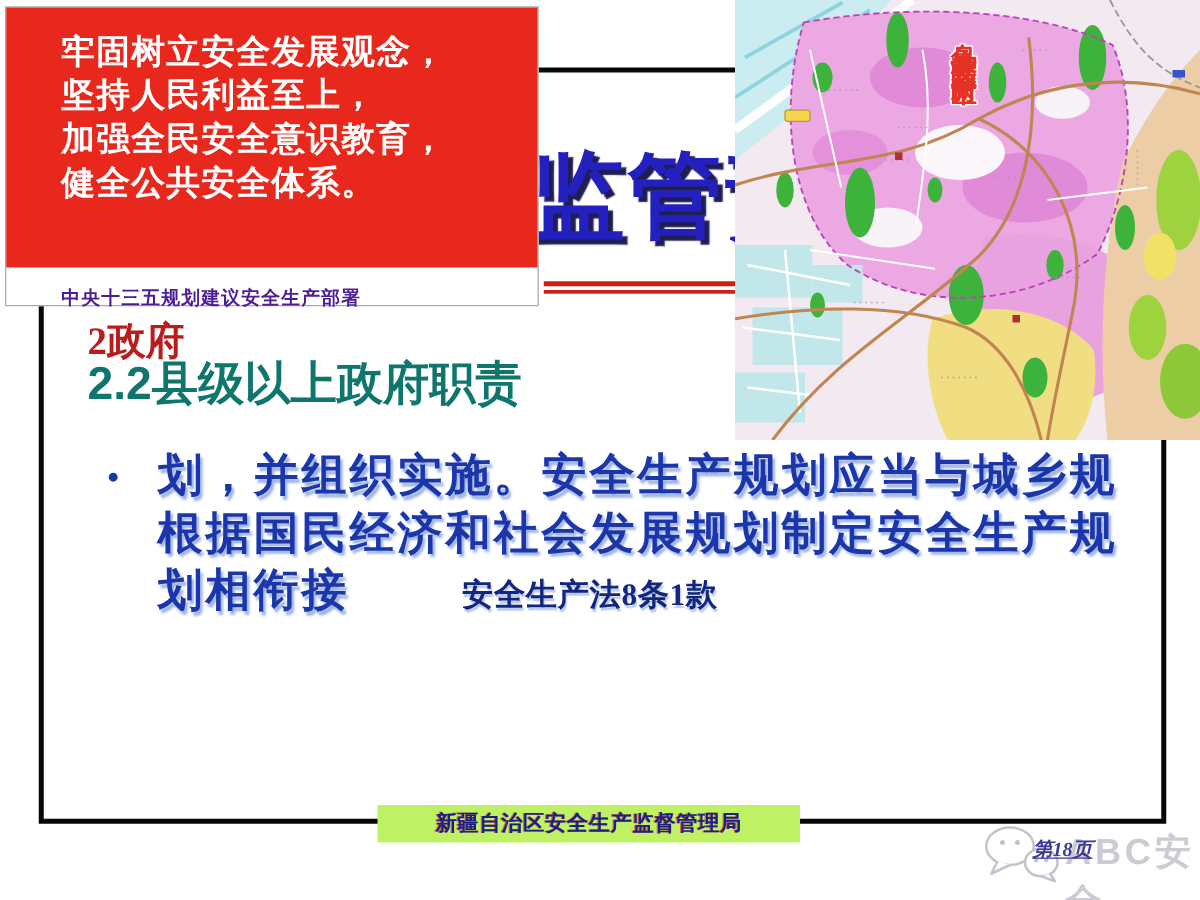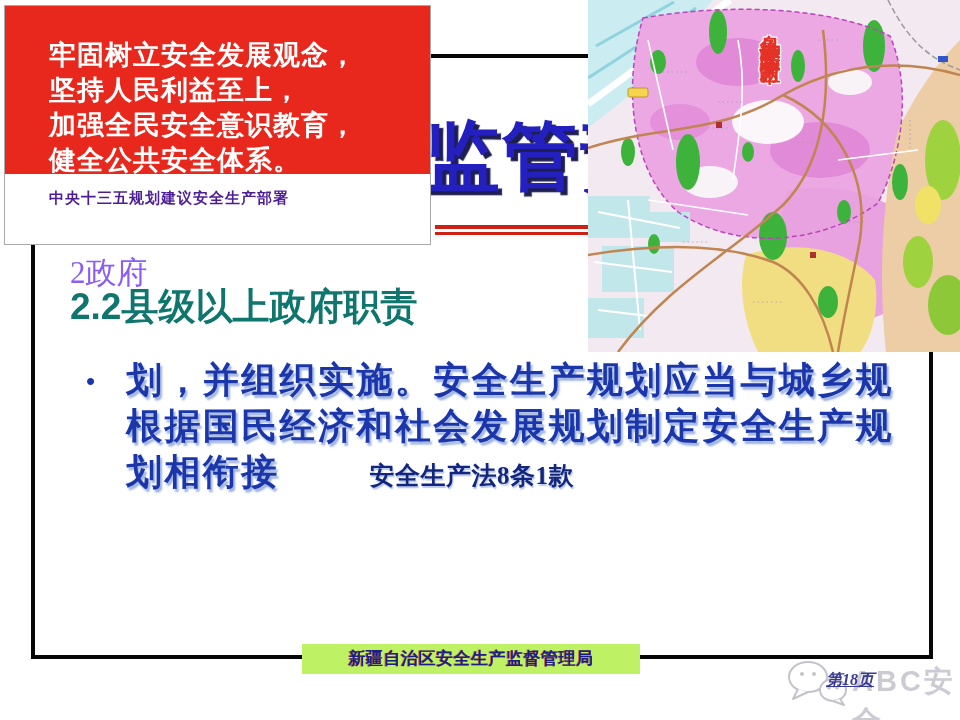--- a/index.html
+++ b/index.html
@@ -15,39 +15,39 @@
            font-family:"Liberation Serif", serif; font-weight:bold;
            font-size:76px; letter-spacing:2px; color:#2420c0; white-space:nowrap;
            text-shadow:4px 4px 1px rgba(18,18,74,0.95); }
   .title-underline { position:absolute; left:435px; top:225px; width:158px; z-index:2; }
   .title-underline .l1 { height:4px; background:#cf2018; }
   .title-underline .l2 { height:3px; background:#cf2018; margin-top:3px; }
 
   
   .quote-card { position:absolute; left:4px; top:5px; width:427px; height:240px;
                 background:#ffffff; border:1px solid #a9a9a9; z-index:3; }
-  .quote-red { width:100%; height:168px; background:#e8281d; padding:32px 16px 0 44px; }
+  .quote-red { width:100%; height:208px; background:#e8281d; padding:18px 16px 0 44px; }
   .q-line { color:#ffffff; font-weight:bold; font-size:27px; line-height:35px;
             letter-spacing:1px; white-space:nowrap; }
   .quote-caption { margin:15px 0 0 44px; font-size:15px; font-weight:600;
                    color:#4c1d95; letter-spacing:1px; }
 
   
   .map { position:absolute; left:588px; top:0; width:372px; height:352px; z-index:4;
          overflow:hidden; }
   .map svg { display:block; }
   .map-label { position:absolute; left:168px; top:18px;
                writing-mode:vertical-rl; text-orientation:upright;
                font-size:21px; font-weight:bold; color:#e53226; letter-spacing:3px;
                text-shadow:-1px -1px 0 #fff, 1px -1px 0 #fff, -1px 1px 0 #fff, 1px 1px 0 #fff, 0 0 3px #fff; }
 
   
   .h-red { position:absolute; left:70px; top:252px; z-index:2;
-           font-family:"Liberation Serif", serif; font-weight:normal;
-           font-size:31px; color:#8b5cf6;text-align:center; }
+           font-family:"Liberation Serif", serif; font-weight:bold;
+           font-size:31px; color:#b91c1c;text-align:center; }
   .h-blue { position:absolute; left:70px; top:282px; z-index:2;
             font-family:Liberation Sans, sans-serif; font-weight:bold;
             font-size:37px; color:#0f766e; }
   .bullet-dot { position:absolute; left:86px; top:366px; z-index:2;
                 font-size:26px; color:#1b36aa; }
   .bullet-lines { position:absolute; left:126px; top:357px; width:790px; z-index:2;
                   font-family:"Liberation Serif", serif; font-weight:bold;
                   font-size:36px; letter-spacing:2.4px; line-height:46px; color:#1b36aa;
                   text-shadow:2px 3px 2px rgba(140,165,220,0.85); }
   .bullet-lines .row3 { white-space:nowrap; }

